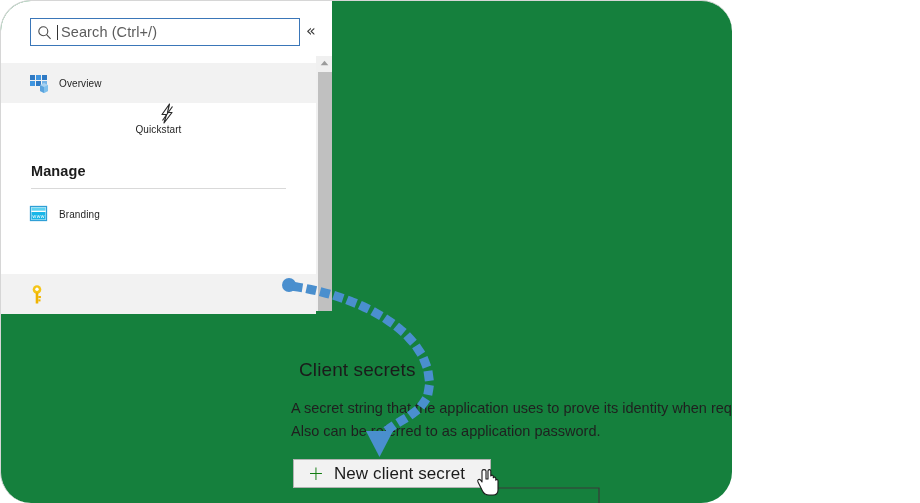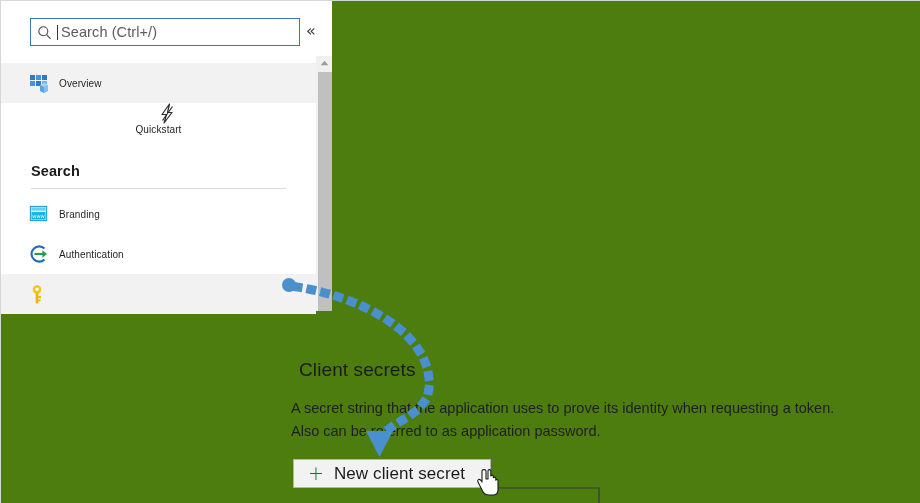--- a/index.html
+++ b/index.html
@@ -2,28 +2,29 @@
 <html><head>
 <meta charset="utf-8">
 <style>
   html, body {
     margin: 0;
     padding: 0;
     background: #ffffff;
   }
   #screen {
     position: relative;
-    width: 920px;
+    width: 732px;
     height: 503px;
-    background: #4d7c0f;
+    background: #15803d;
     font-family: "Liberation Sans", sans-serif;
     overflow: hidden;
     box-sizing: border-box;
     border-top: 1px solid #d6d6d6;
     border-left: 1px solid #d6d6d6;
+    border-radius: 31px;
   }
 
   
   #nav-panel {
     position: absolute;
     left: 0;
     top: 0;
     width: 331px;
     height: 310px;
     background: #ffffff;
@@ -265,45 +266,35 @@
     <div class="nav-item" style="top:102px;flex-direction:column;">
       <span class="nav-icon">
         <svg width="20" height="21" viewBox="0 0 20 21">
           <path d="M11.5 1 L4 11.5 L8.5 11.5 L6 20 L14 9.5 L9.5 9.5 Z" fill="none" stroke="#2b2b2b" stroke-width="1.2" stroke-linejoin="round"></path>
           <line x1="14.5" y1="3.5" x2="4.5" y2="17.5" stroke="#2b2b2b" stroke-width="1.2"></line>
         </svg>
       </span>
       <span class="nav-label">Quickstart</span>
     </div>
 
-    <div id="group-manage">Search</div>
+    <div id="group-manage">Manage</div>
     <div id="group-divider"></div>
 
     <div class="nav-item" style="top:193px;">
       <span class="nav-icon">
         <svg width="20" height="18" viewBox="0 0 20 18">
           <rect x="1.5" y="1.5" width="16" height="14" fill="#ffffff" stroke="#2f9fd6" stroke-width="1.3"></rect>
           <rect x="2.5" y="2.5" width="14" height="3.2" fill="#5fd2f0"></rect>
           <rect x="2.5" y="7" width="14" height="7.5" fill="#19b6e8"></rect>
           <text x="9.5" y="13" font-size="5" fill="#ffffff" text-anchor="middle" font-family="DejaVu Sans, sans-serif">www</text>
         </svg>
       </span>
       <span class="nav-label">Branding</span>
     </div>
 
-    <div class="nav-item" style="top:233px;">
-      <span class="nav-icon">
-        <svg width="20" height="20" viewBox="0 0 20 20">
-          <path d="M15.5 4.6 A7.6 7.6 0 1 0 15.5 15.4" fill="none" stroke="#1f6bb8" stroke-width="2.1"></path>
-          <line x1="5.5" y1="10" x2="15" y2="10" stroke="#1f9e4b" stroke-width="2.1"></line>
-          <polygon points="13.4,6.3 18,10 13.4,13.7" fill="#1f9e4b"></polygon>
-        </svg>
-      </span>
-      <span class="nav-label">Authentication</span>
-    </div>
 
     <div class="nav-item selected" style="top:273px;">
       <span class="nav-icon">
         <svg width="18" height="21" viewBox="0 0 18 21">
           <circle cx="8" cy="5.5" r="4.3" fill="#f5c518"></circle>
           <circle cx="8" cy="5.2" r="1.7" fill="#ffffff"></circle>
           <rect x="6.7" y="8.5" width="2.6" height="11" fill="#f0b400"></rect>
           <rect x="9.3" y="12" width="2.6" height="2.1" fill="#f0b400"></rect>
           <rect x="9.3" y="15.4" width="2.2" height="2" fill="#f0b400"></rect>
         </svg>

